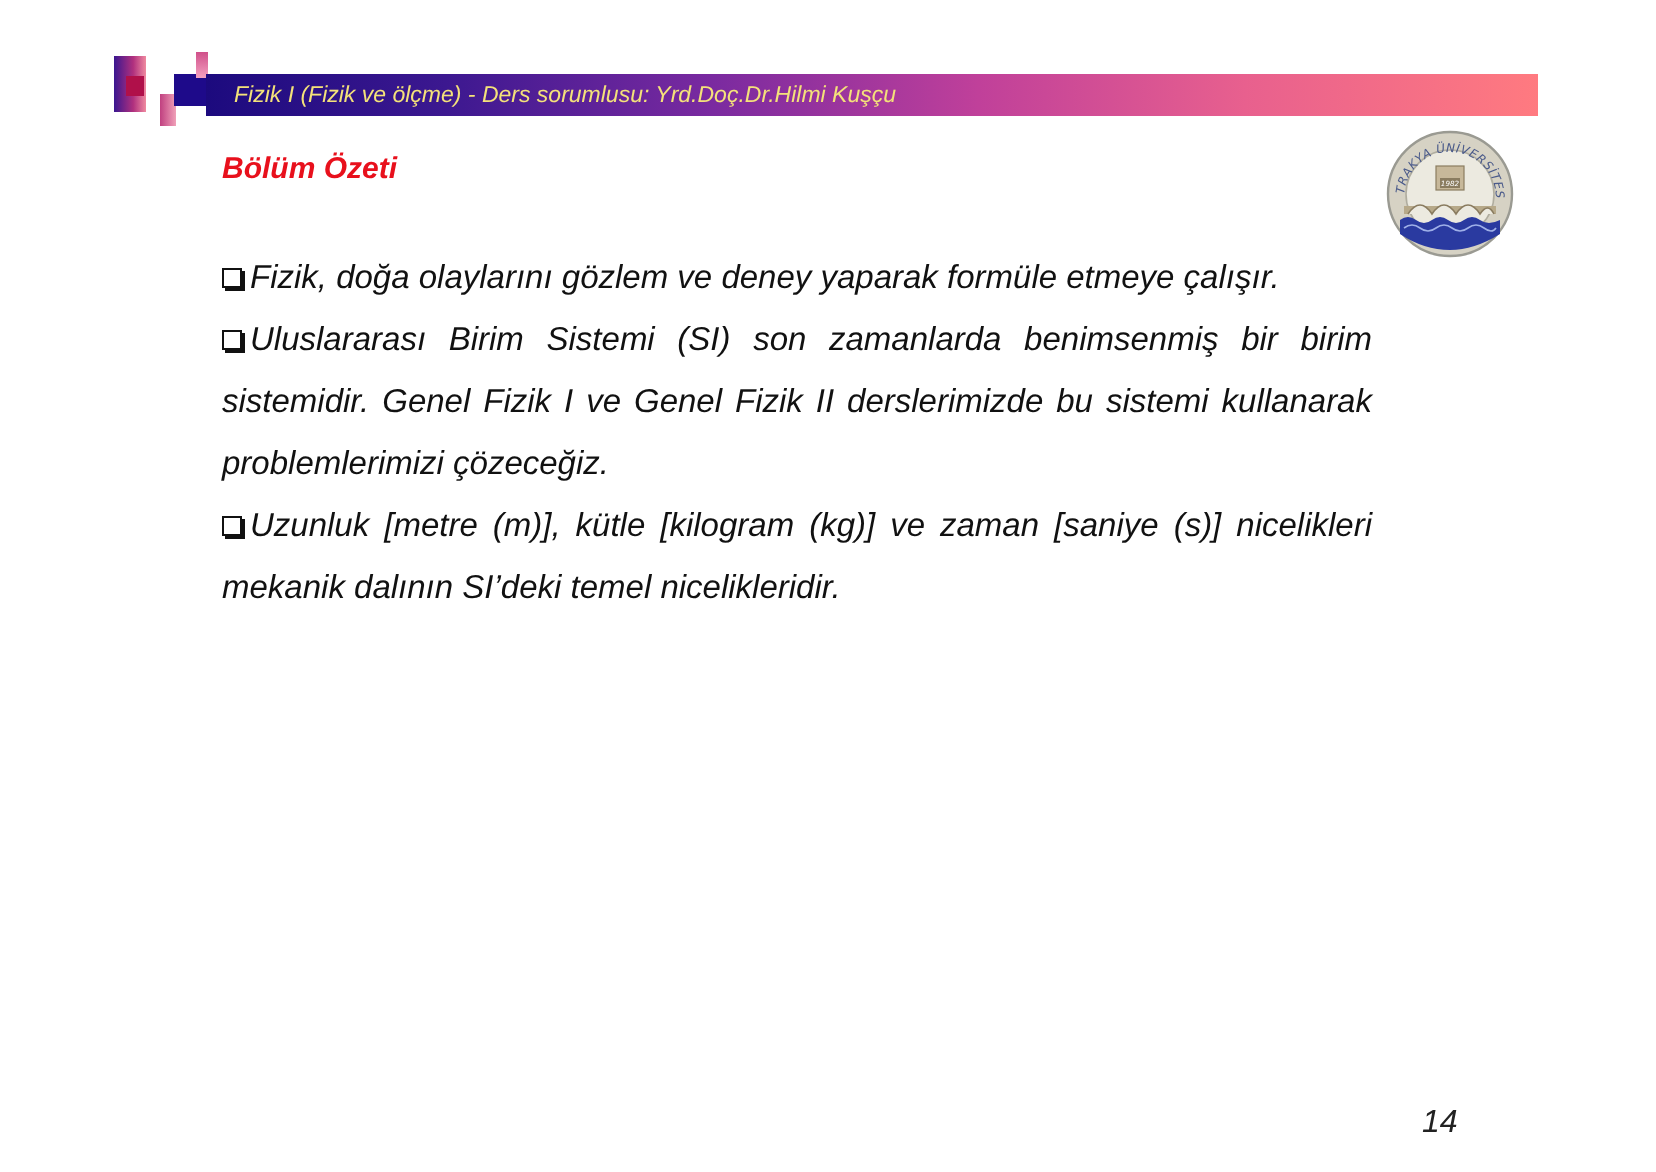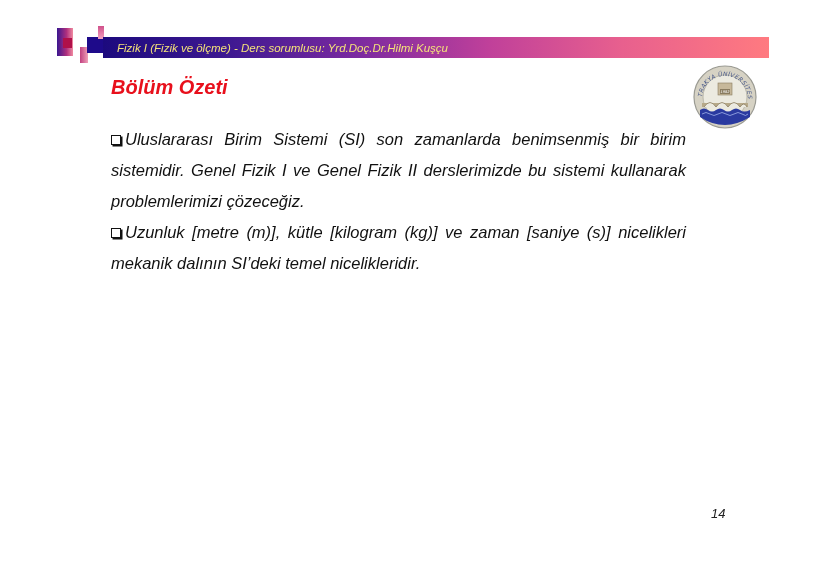--- a/index.html
+++ b/index.html
@@ -59,21 +59,21 @@
       font-size: 11.5px;
       padding-left: 14px;
       white-space: nowrap;
     }
     
     .section-title {
       position: absolute;
       left: 111px; top: 76px;
       color: #e8101c;
       font-weight: bold;
-      font-size: 20px;
+      font-size: 15px;
     }
     
     .logo {
       position: absolute;
       left: 692px; top: 65px;
       width: 66px; height: 64px;
     }
     
     .content {
       position: absolute;
@@ -93,22 +93,22 @@
       width: 10px; height: 10px;
       border: 1.3px solid #111;
       box-shadow: 1.5px 1.5px 0 #111;
       margin-right: 4px;
       position: relative;
       top: 0px;
       box-sizing: border-box;
     }
     .page-number {
       position: absolute;
-      left: 711px; top: 506px;
-      font-size: 13px;
+      left: 711px; top: 553px;
+      font-size: 16px;
       color: #222;
     }
   </style>
 </head>
 <body>
 
 <div class="slide">
 
   <div class="deco deco-a"></div>
   <div class="deco deco-b"></div>
@@ -140,20 +140,23 @@
       <path d="M 10 38 L 56 38 L 56 42 L 10 42 Z" fill="#b7a989"></path>
       <path d="M 12 42 Q 18 33 24 42 Q 30 33 36 42 Q 42 33 48 42 Q 52 36 55 42" fill="#eceae0" stroke="#8a7c60" stroke-width="0.8"></path>
 
       <path d="M 8 45 Q 12 42 16 45 T 24 45 T 32 45 T 40 45 T 48 45 T 58 45 L 58 52 Q 45 60 33 60 Q 20 60 8 52 Z" fill="#2a3aa0"></path>
       <path d="M 10 49 Q 14 46 18 49 T 26 49 T 34 49 T 42 49 T 50 49 T 56 49" fill="none" stroke="#9fb0e8" stroke-width="0.8"></path>
     </svg>
   </div>
 
   <div class="content">
     <p class="para">
+      <span class="bullet"></span><span>Fizik, doğa olaylarını gözlem ve deney yaparak formüle etmeye çalışır.</span>
+    </p>
+    <p class="para">
       <span class="bullet"></span><span>Uluslararası Birim Sistemi (SI) son zamanlarda benimsenmiş bir birim sistemidir. Genel Fizik I ve Genel Fizik II derslerimizde bu sistemi kullanarak problemlerimizi çözeceğiz.</span>
     </p>
     <p class="para">
       <span class="bullet"></span><span>Uzunluk [metre (m)], kütle [kilogram (kg)] ve zaman [saniye (s)] nicelikleri mekanik dalının SI’deki temel nicelikleridir.</span>
     </p>
   </div>
 
   <div class="page-number">14</div>
 
 </div>

